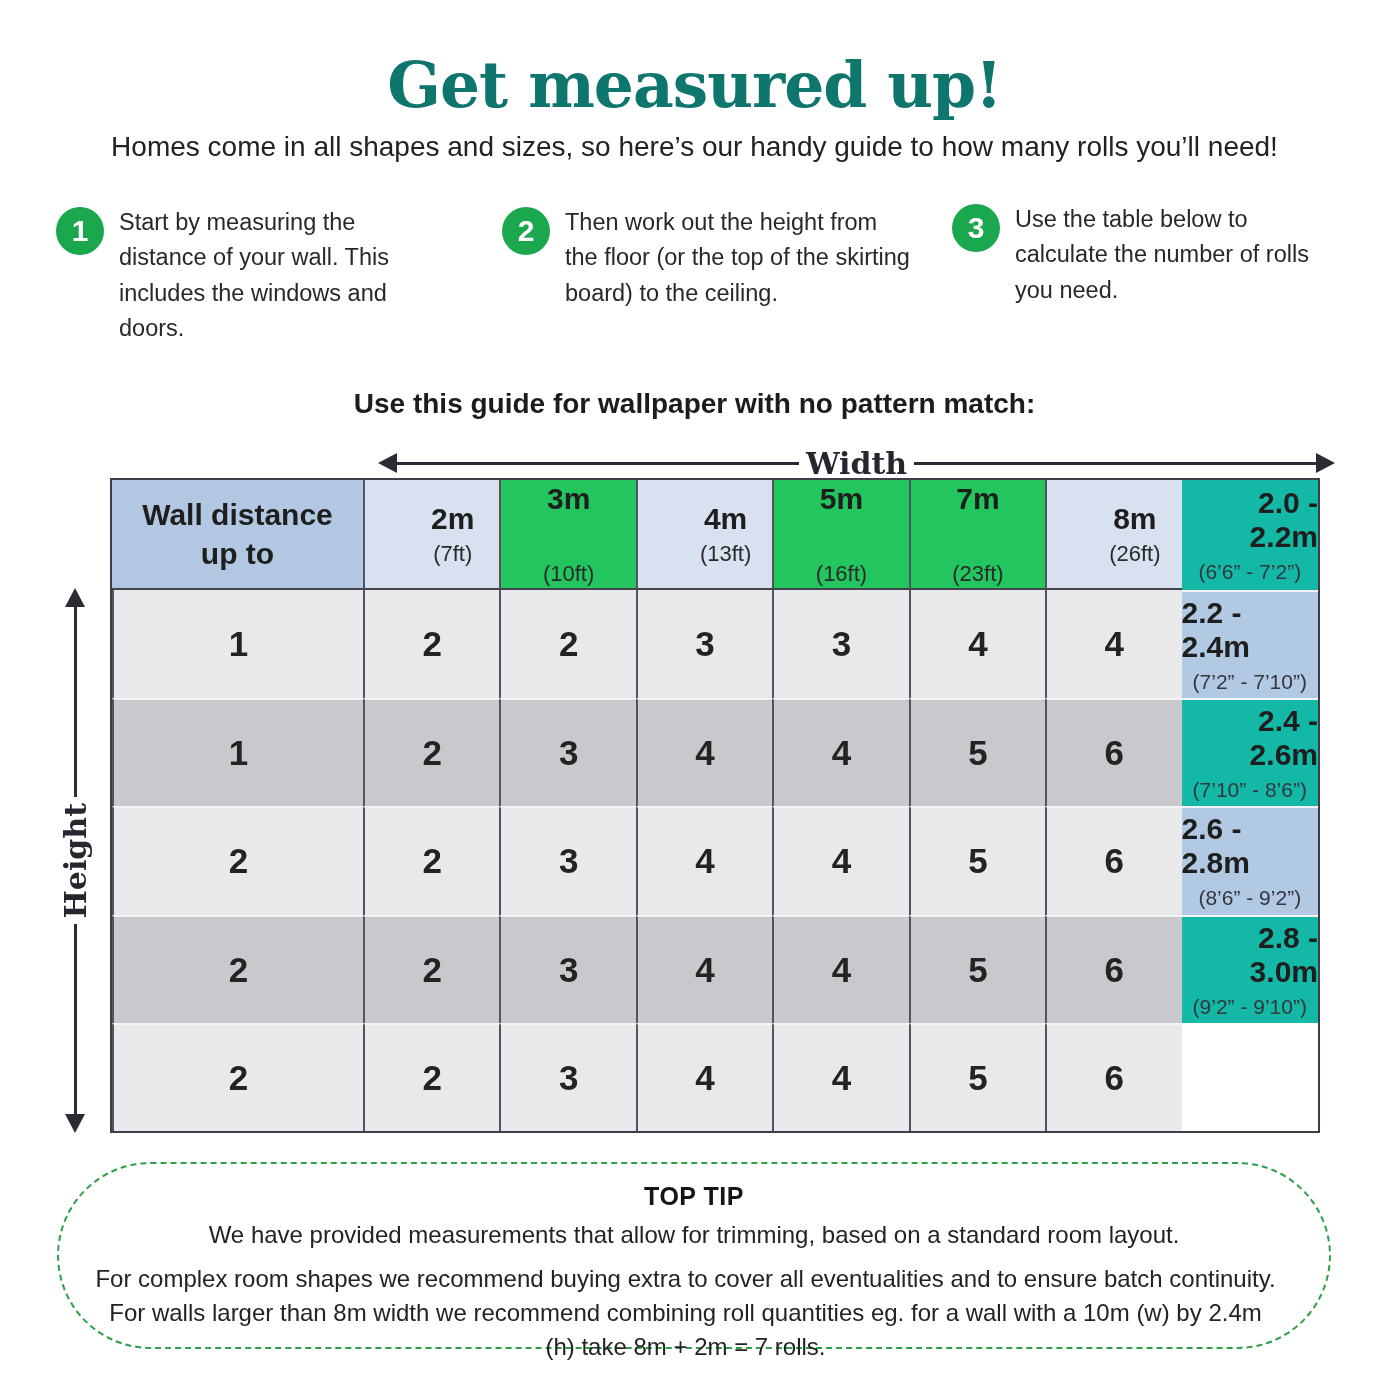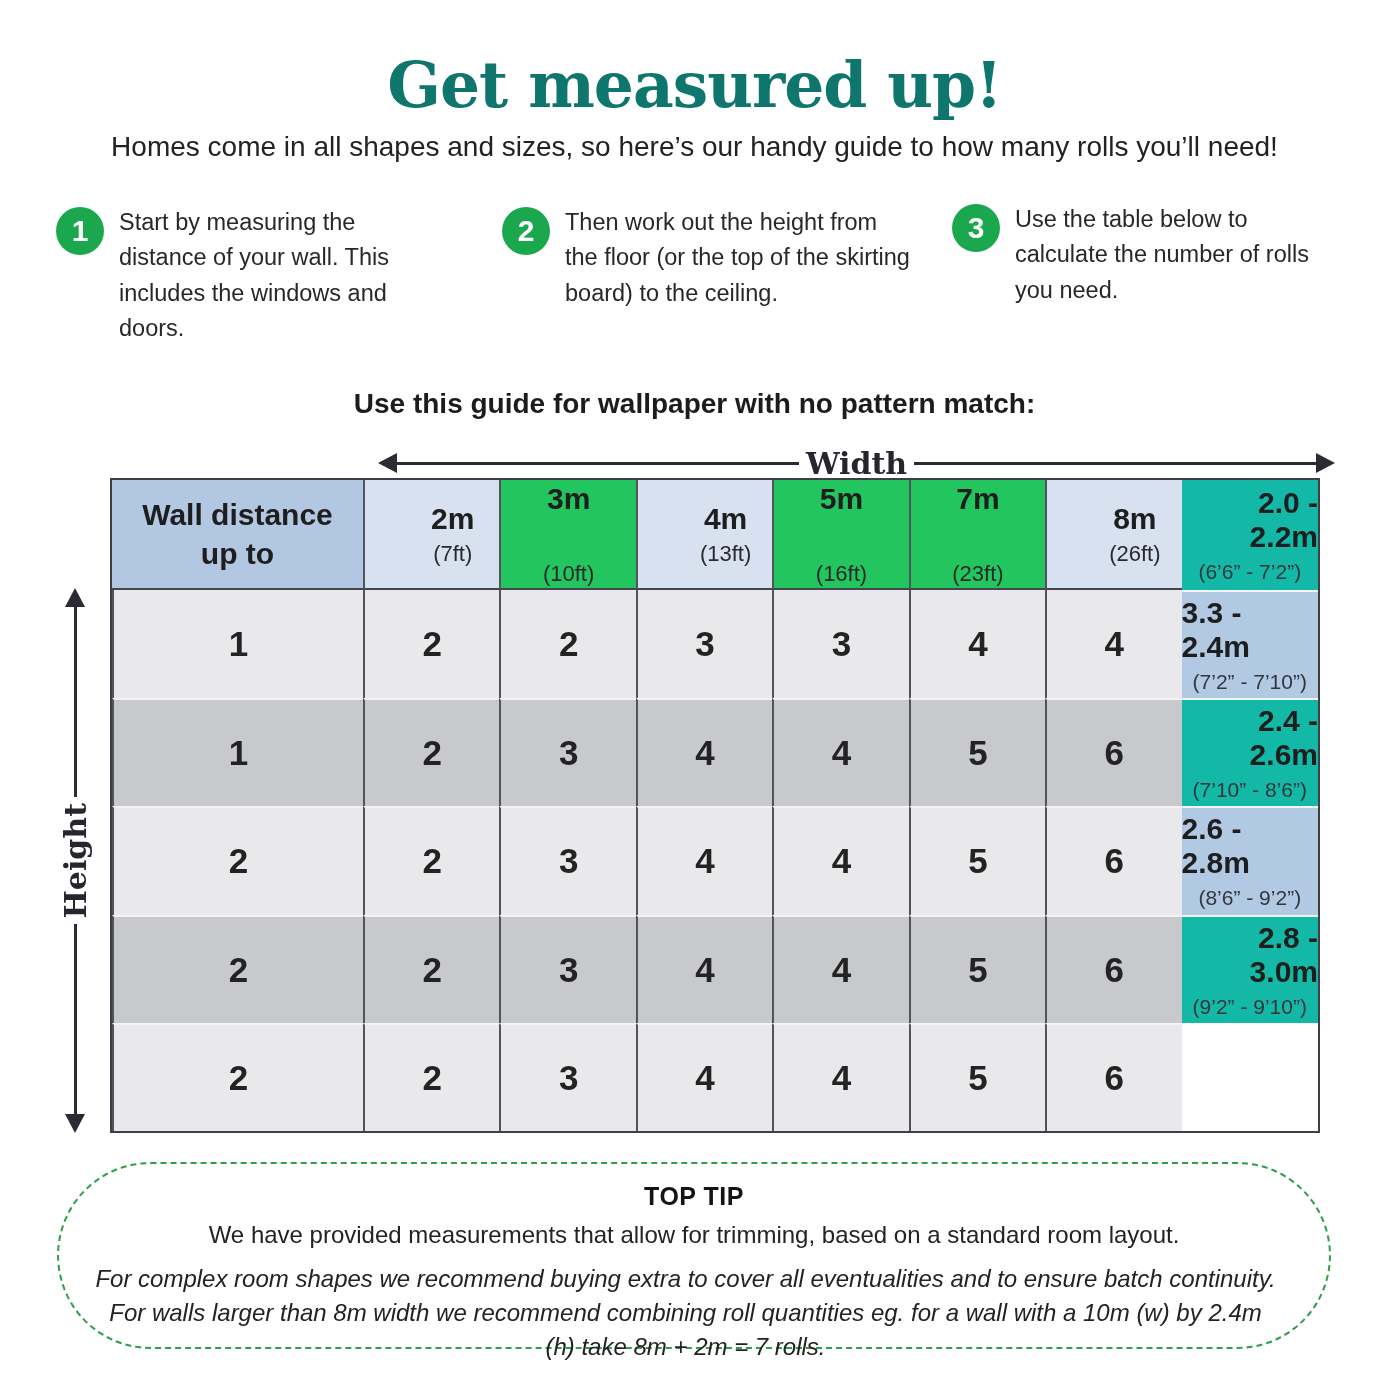--- a/index.html
+++ b/index.html
@@ -94,21 +94,21 @@
 
   
   .tip{
     position:absolute;left:57px;top:1162px;width:1274px;height:187px;
     box-sizing:border-box;
     border:2px dashed #2e9e4a;border-radius:95px;
     text-align:center;
   }
   .tip-heading{margin-top:18px;font-size:25px;font-weight:700;letter-spacing:0.5px;color:#141414;}
   .tip-line1{margin-top:10px;font-size:24px;color:#232323;}
-  .tip-line2{margin:13px 53px 0 36px;font-size:24px;line-height:1.42;color:#232323;font-style:italic;}
+  .tip-line2{margin:13px 53px 0 36px;font-size:24px;line-height:1.42;color:#232323;}
 </style>
 </head>
 <body>
 
 <div class="page">
 
   <div class="title slab">Get measured up!</div>
   <div class="subtitle">Homes come in all shapes and sizes, so here’s our handy guide to how many rolls you’ll need!</div>
 
   <div class="step step1">
@@ -189,21 +189,21 @@
       <div class="vline bg-dat-light">
         <div class="val">3</div>
       </div>
       <div class="vline bg-dat-light">
         <div class="val">4</div>
       </div>
       <div class="vline bg-dat-light">
         <div class="val">4</div>
       </div>
       <div class="bg-lab-dark rowsep">
-        <div class="lab-range">3.3 - 2.4m</div>
+        <div class="lab-range">2.2 - 2.4m</div>
         <div class="lab-ft">(7’2” - 7’10”)</div>
       </div>
       <div class="vline bg-dat-dark rowsep">
         <div class="val">1</div>
       </div>
       <div class="vline bg-dat-dark rowsep">
         <div class="val">2</div>
       </div>
       <div class="vline bg-dat-dark rowsep">
         <div class="val">3</div>

